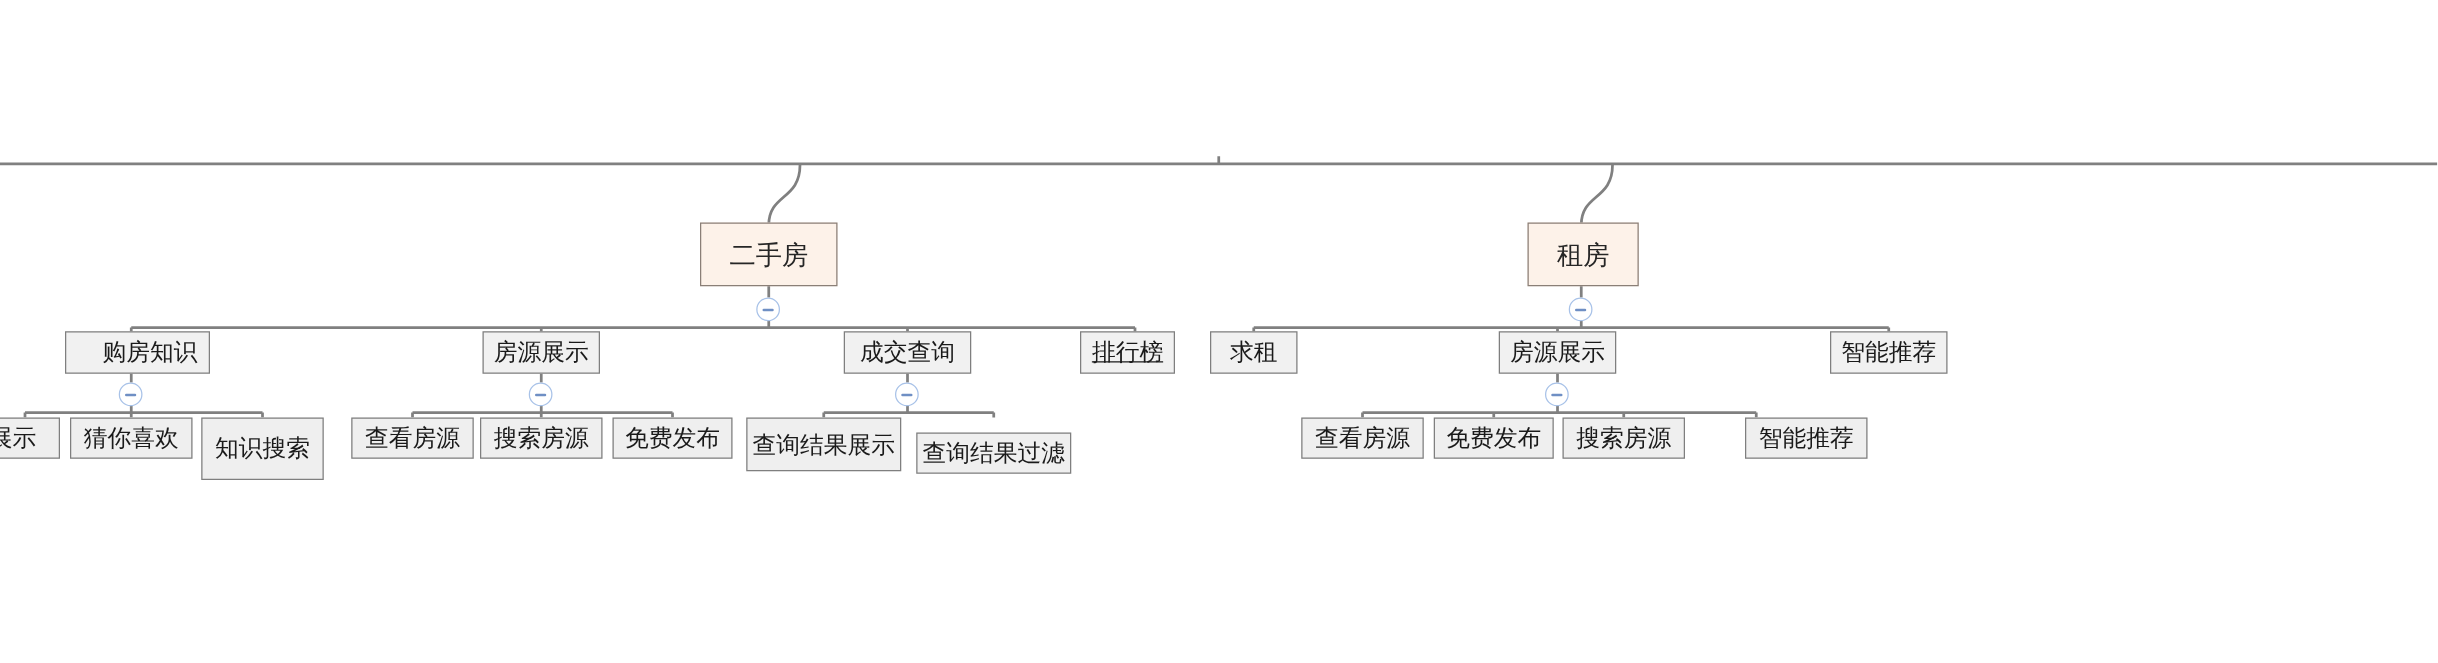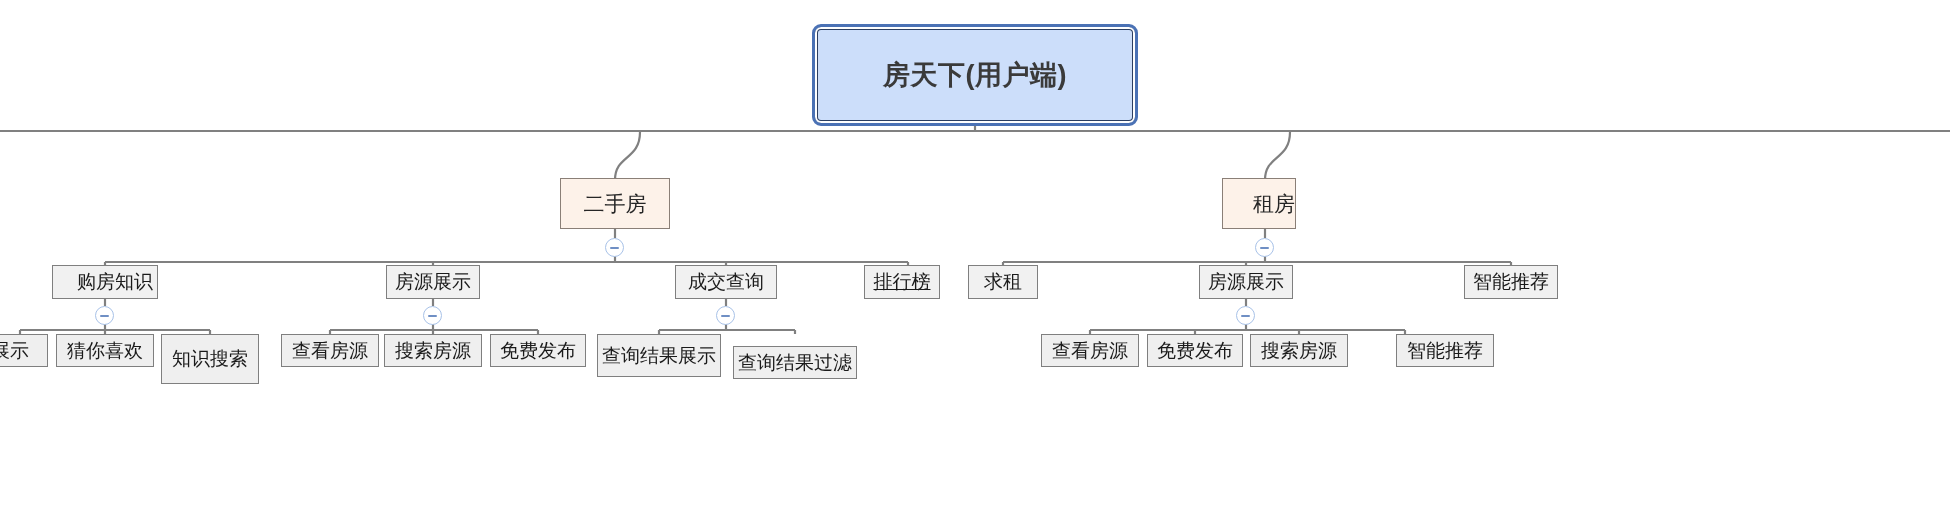--- a/index.html
+++ b/index.html
@@ -156,39 +156,36 @@
       <path d="M1246,298 L1246,306"></path>
       <path d="M1246,322 L1246,330"></path>
       <path d="M1090,330 L1405,330"></path>
       <path d="M1090,330 L1090,334"></path>
       <path d="M1195,330 L1195,334"></path>
       <path d="M1299,330 L1299,334"></path>
       <path d="M1405,330 L1405,334"></path>
     </g>
   </svg>
 
-  <div class="node node-root" style="left:812px; top:24px; width:326px; height:102px;">
-    <span>房天下(用户端)</span>
-  </div>
 
   <div class="node node-l2" style="left:560px; top:178px; width:110px; height:51px;">
     <span>二手房</span>
   </div>
   <div class="toggle" style="left:605px; top:238px;">
     <span class="minus"></span>
   </div>
 
-  <div class="node node-l2" style="left:1222px; top:178px; width:74px; height:51px;justify-content:flex-end;">
+  <div class="node node-l2" style="left:1222px; top:178px; width:89px; height:51px;">
     <span>租房</span>
   </div>
   <div class="toggle" style="left:1255px; top:238px;">
     <span class="minus"></span>
   </div>
 
-  <div class="node node-l3" style="left:52px; top:265px; width:106px; height:34px;padding-left:20px;">
+  <div class="node node-l3" style="left:52px; top:265px; width:116px; height:34px;padding-left:20px;">
     <span>购房知识</span>
   </div>
   <div class="toggle" style="left:95px; top:306px;">
     <span class="minus"></span>
   </div>
 
   <div class="node node-l3" style="left:386px; top:265px; width:94px; height:34px;">
     <span>房源展示</span>
   </div>
   <div class="toggle" style="left:423px; top:306px;">

